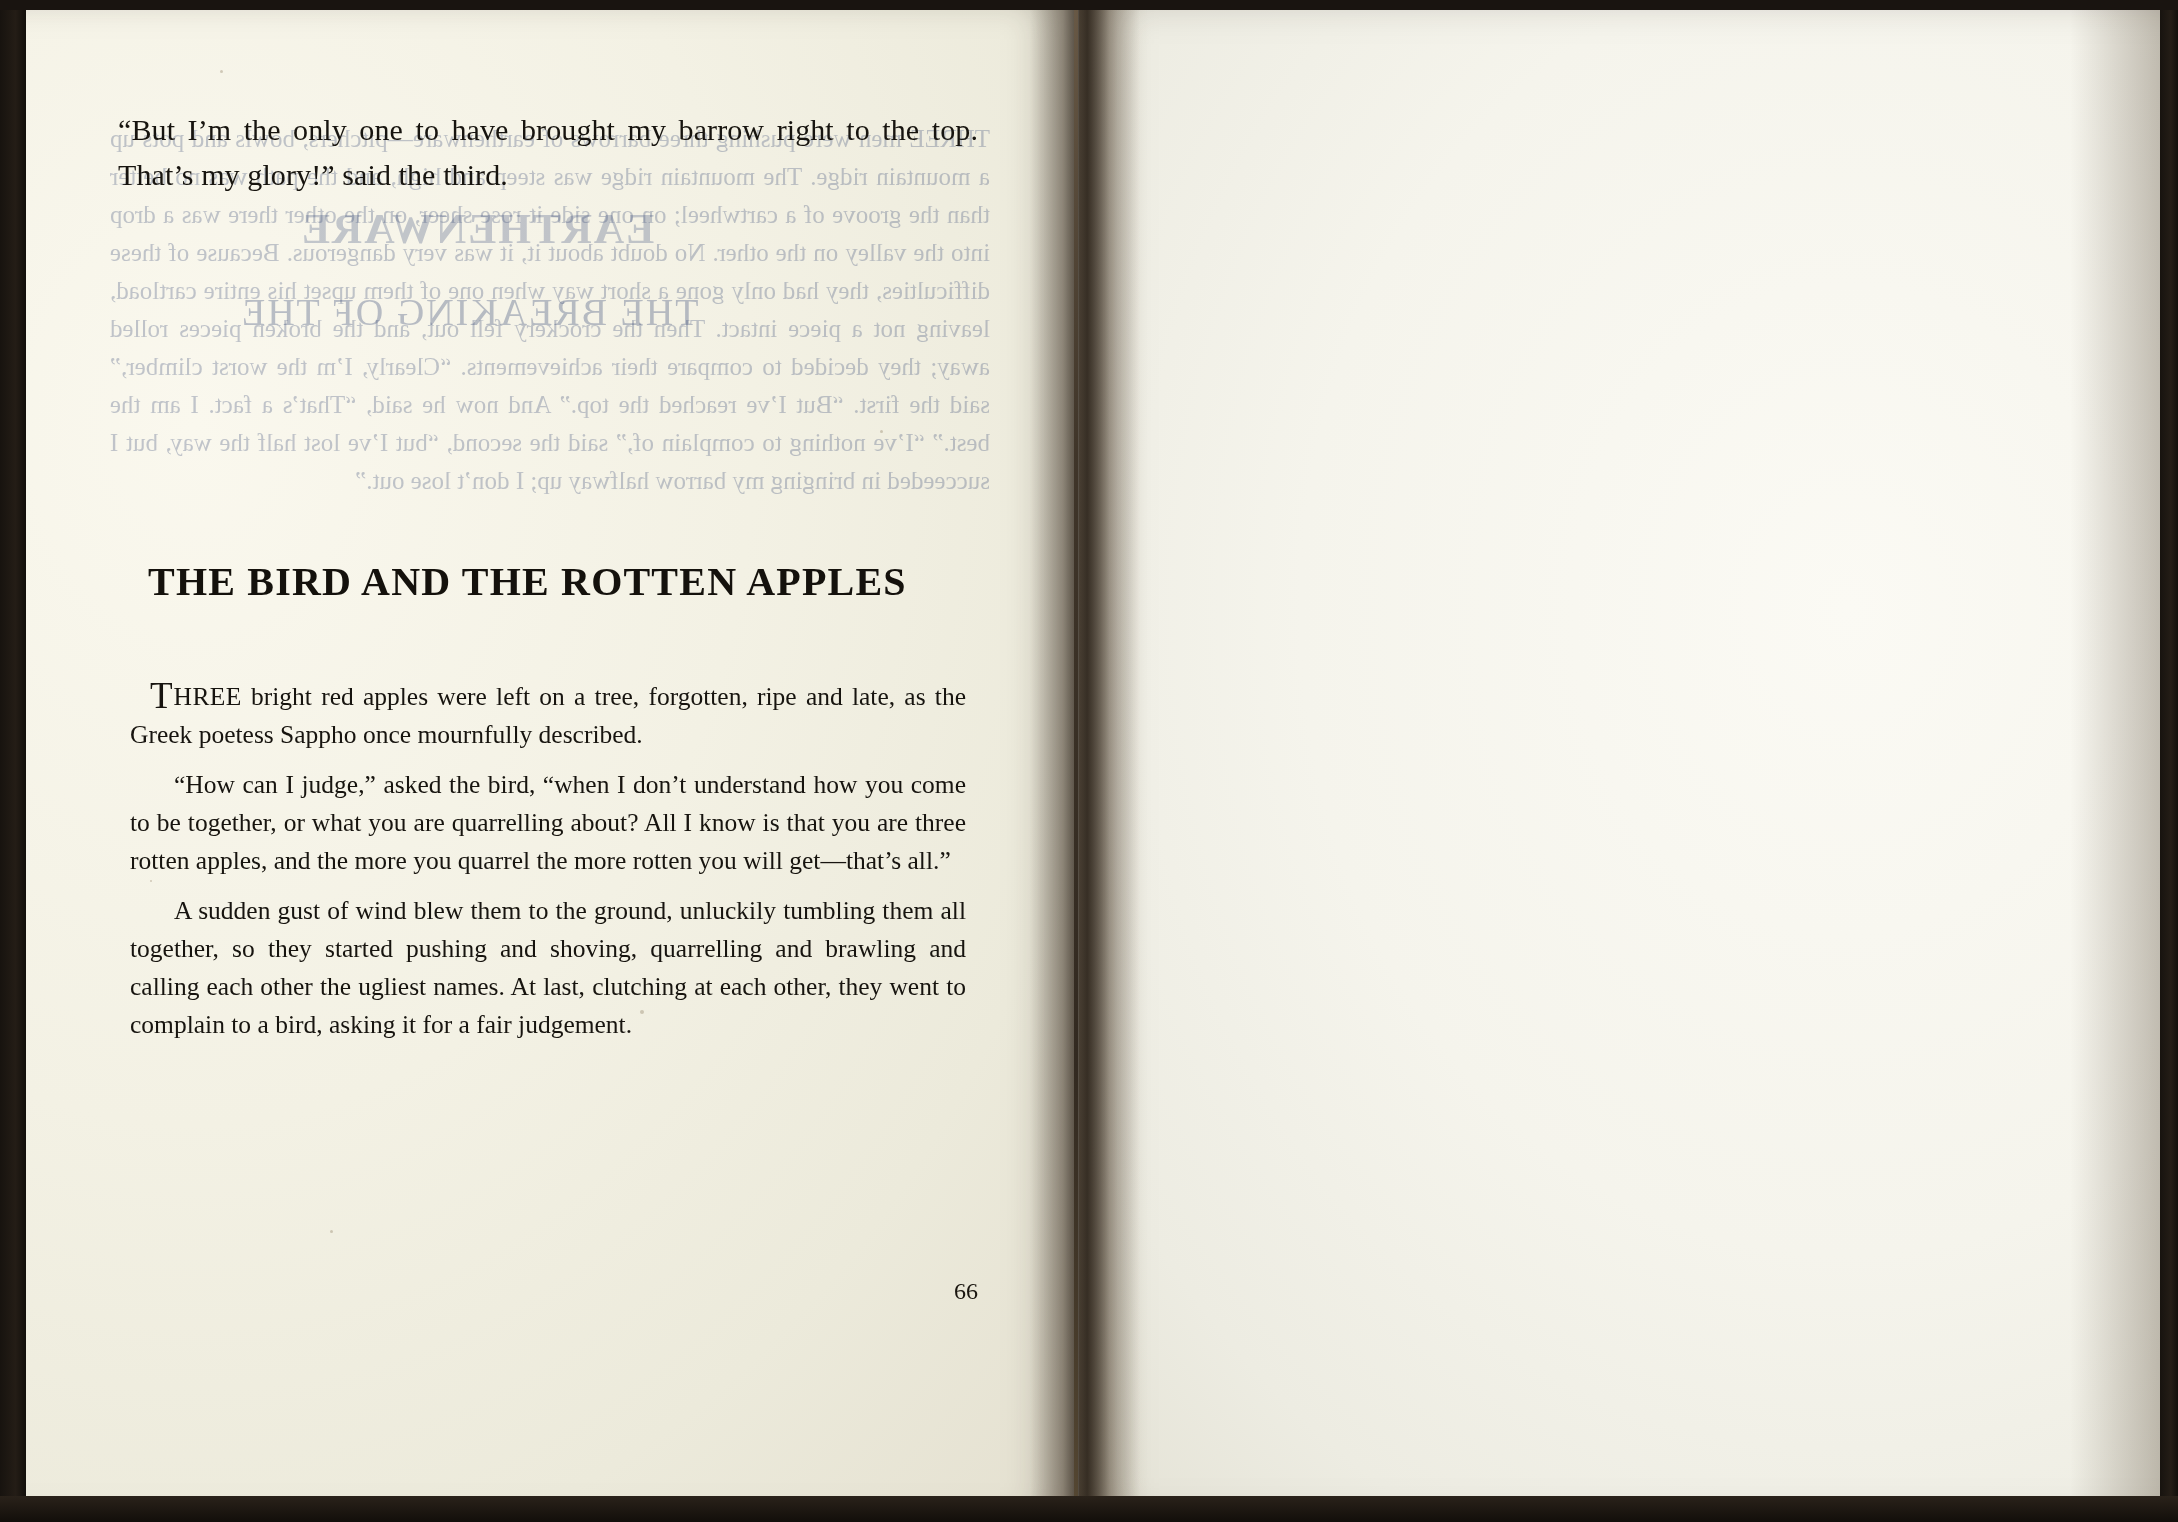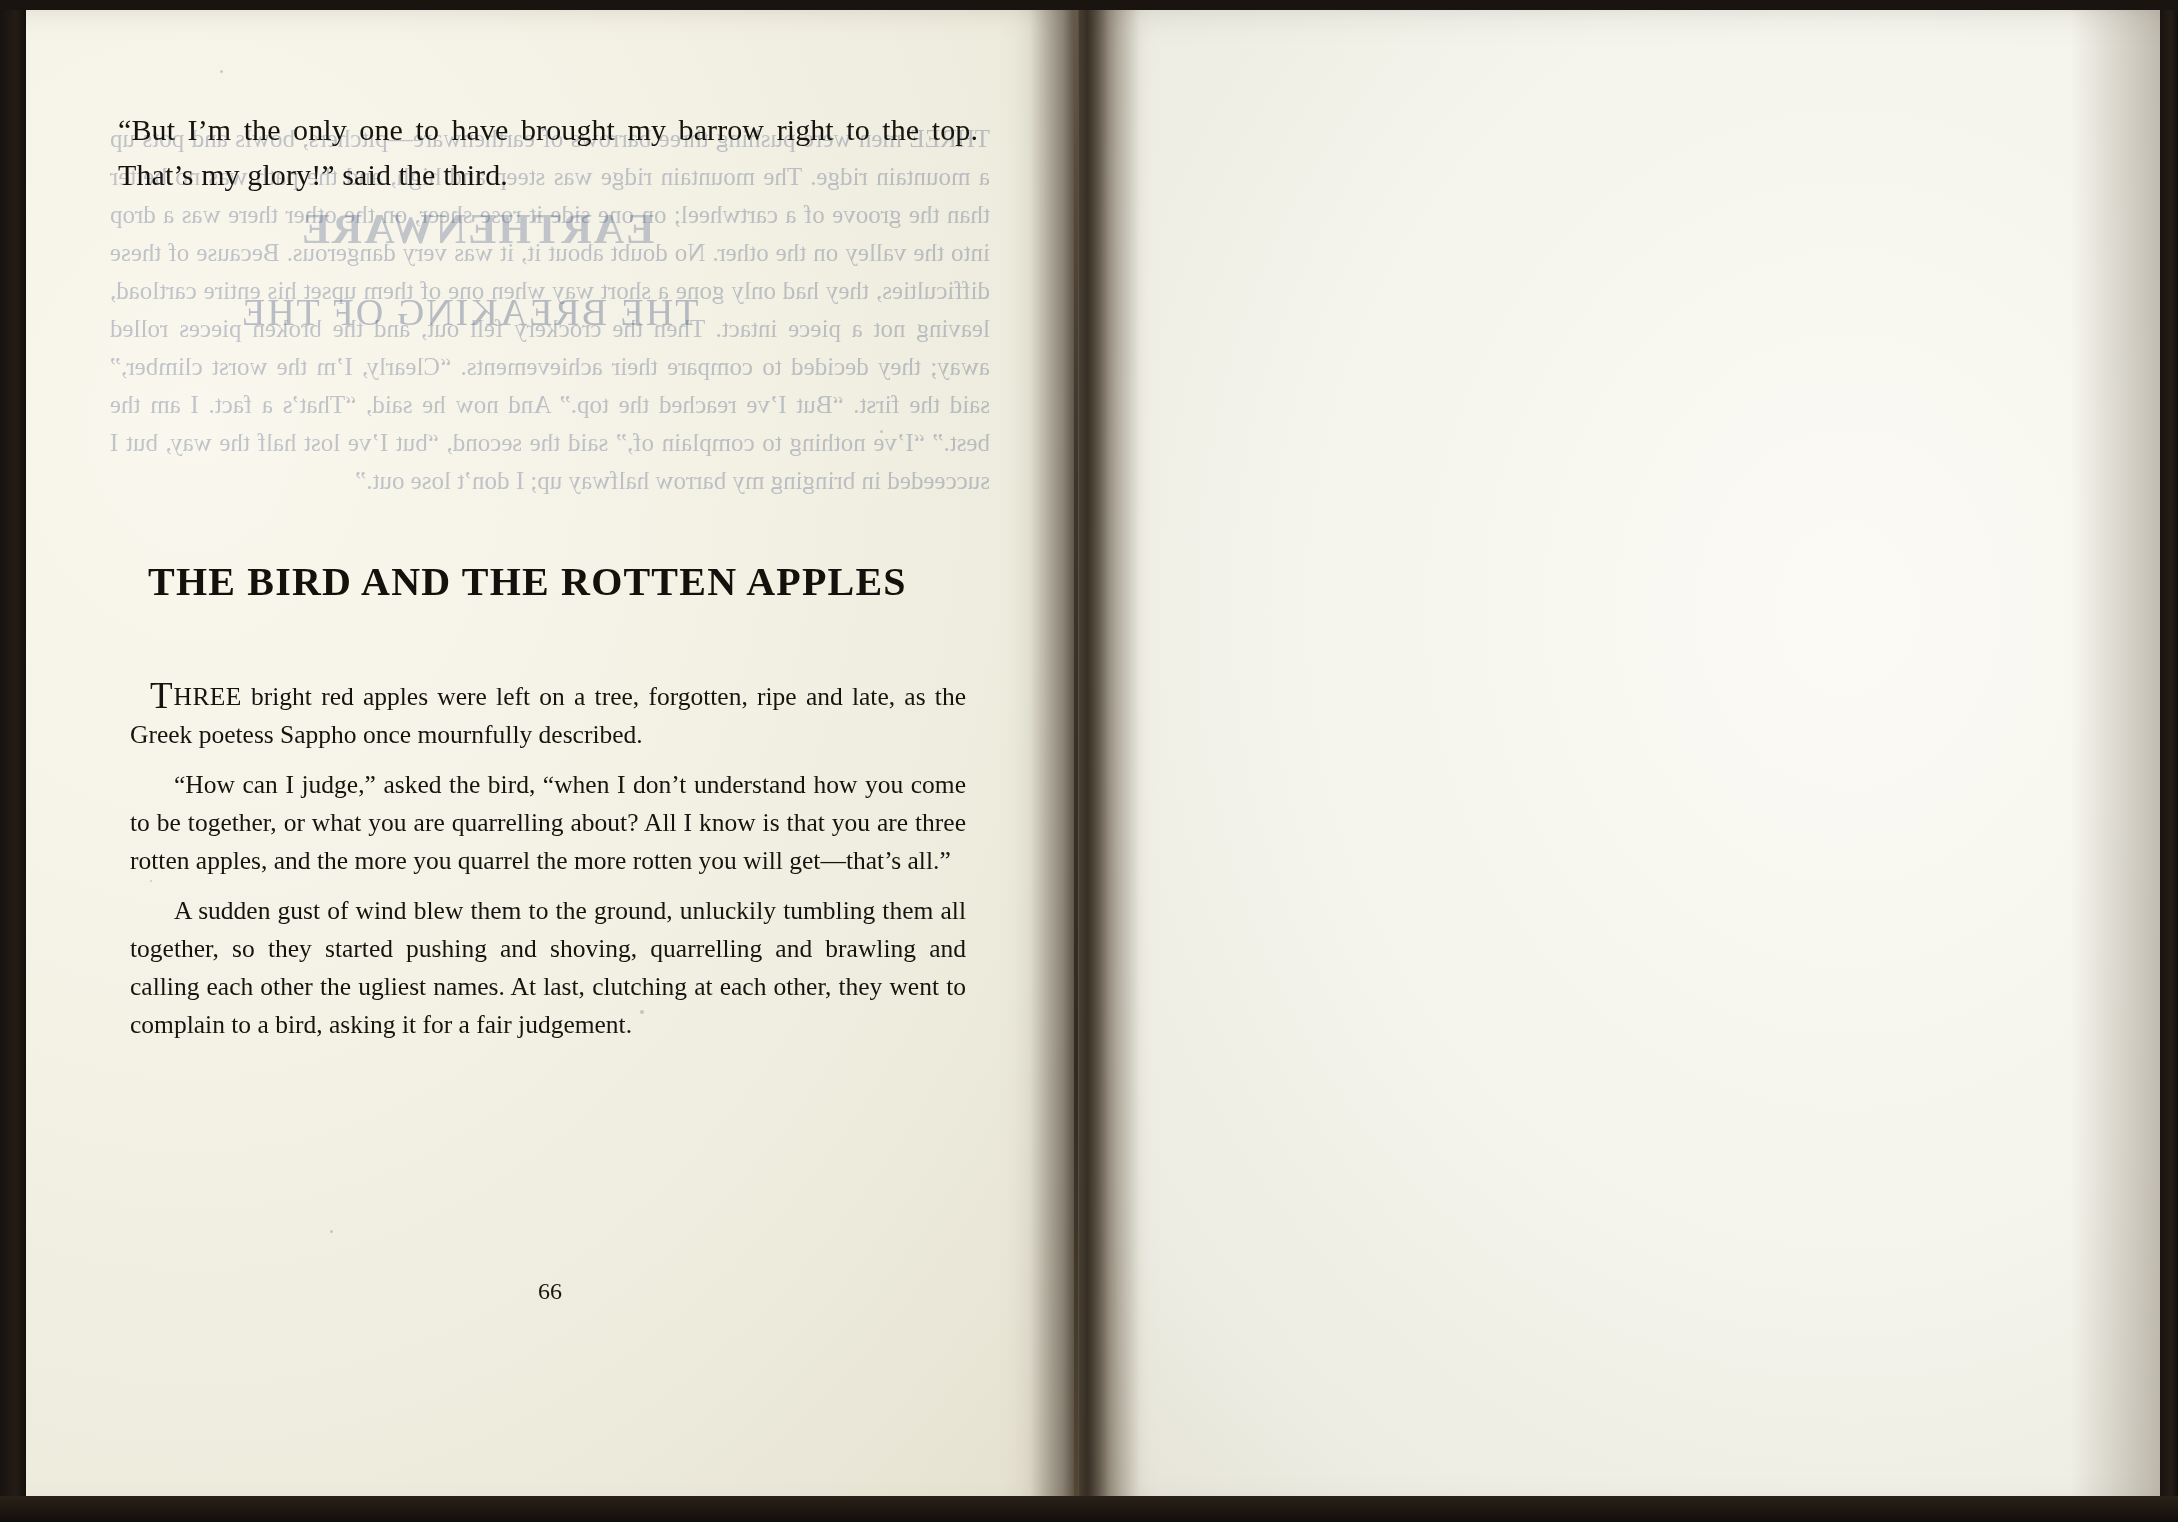--- a/index.html
+++ b/index.html
@@ -142,21 +142,21 @@
     vertical-align: -3px;
     letter-spacing: 1px;
   }
   .smallcaps { font-size: 25.5px; letter-spacing: 0.4px; }
 
   .folio {
     position: absolute;
     left: 118px;
     top: 1278px;
     width: 860px;
-    text-align: left;
+    text-align: right;
     padding-left: 420px;
     box-sizing: border-box;
     font-size: 24px;
     color: #1a1610;
   }
 
   
   .ghost {
     position: absolute;
     color: rgba(60,75,120,0.30);

